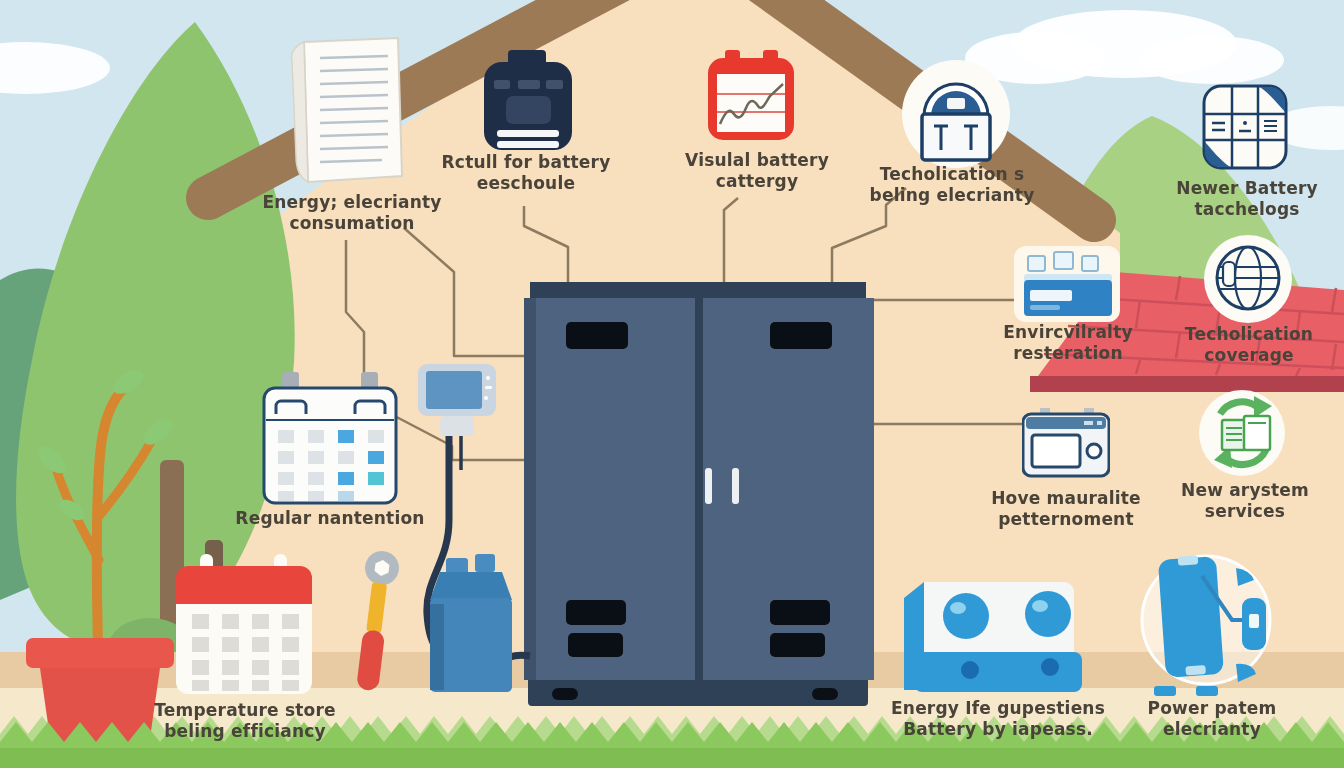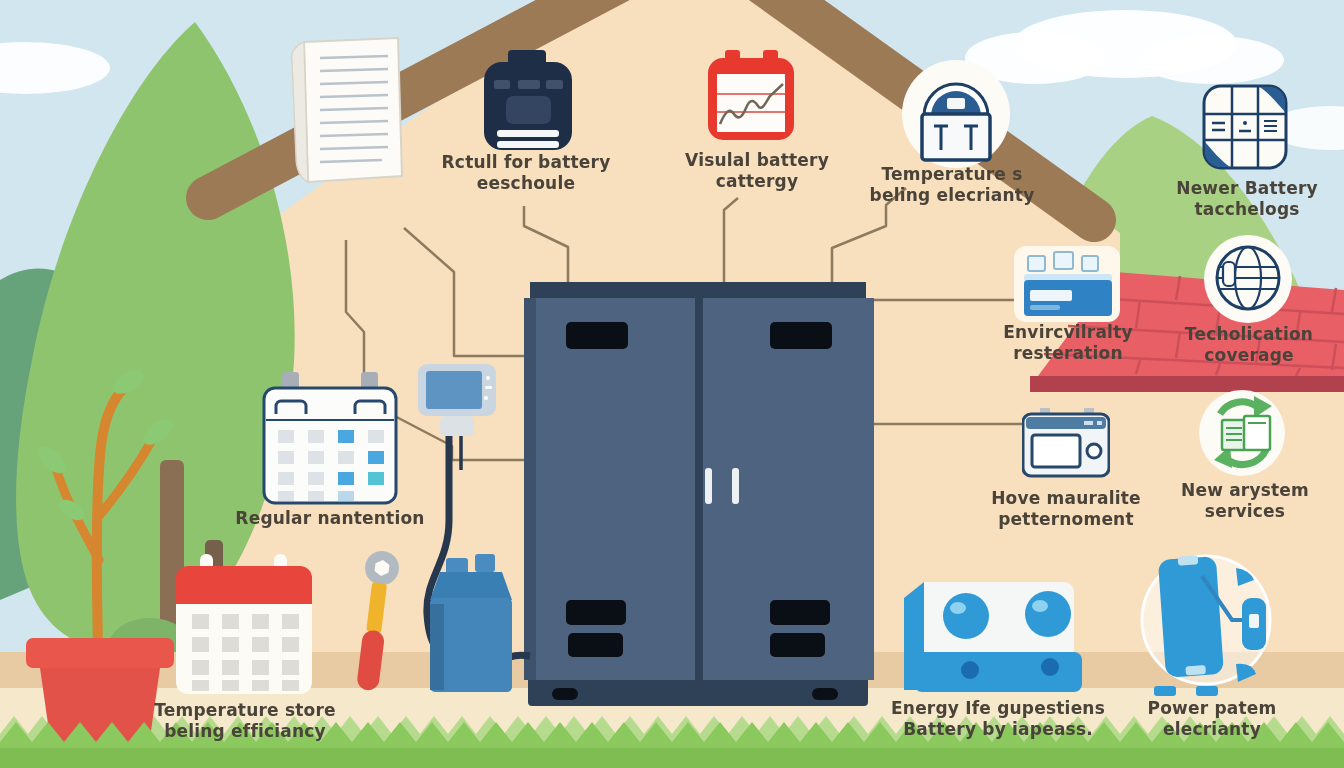--- a/index.html
+++ b/index.html
@@ -371,30 +371,34 @@
       <path d="M62,28 L92,72 H102" stroke="#2f86c0" stroke-width="4" fill="none"></path>
       <rect x="102" y="50" width="24" height="52" rx="9" fill="#2f9ad6"></rect>
       <rect x="109" y="66" width="10" height="14" rx="2" fill="#f0f7fb"></rect>
       <path d="M96,20 q14,2 18,12 l-16,6 Z" fill="#2f9ad6"></path>
       <path d="M96,116 q16,-2 20,10 l-18,8 Z" fill="#2f9ad6"></path>
       <rect x="14" y="138" width="22" height="10" rx="3" fill="#2f9ad6"></rect>
       <rect x="56" y="138" width="22" height="10" rx="3" fill="#2f9ad6"></rect>
     </svg>
   </div>
 
+  <div class="lbl" style="left:232px;top:192px;width:240px">
+    <div>Energy; elecrianty</div>
+    <div>consumation</div>
+  </div>
   <div class="lbl" style="left:406px;top:152px;width:240px">
     <div>Rctull for battery</div>
     <div>eeschoule</div>
   </div>
   <div class="lbl" style="left:647px;top:150px;width:220px">
     <div>Visulal battery</div>
     <div>cattergy</div>
   </div>
   <div class="lbl" style="left:832px;top:164px;width:240px">
-    <div>Temperature s</div>
+    <div>Techolication s</div>
     <div>beling elecrianty</div>
   </div>
   <div class="lbl" style="left:1147px;top:178px;width:200px">
     <div>Newer Battery</div>
     <div>tacchelogs</div>
   </div>
   <div class="lbl" style="left:958px;top:322px;width:220px">
     <div>Envircvilralty</div>
     <div>resteration</div>
   </div>

